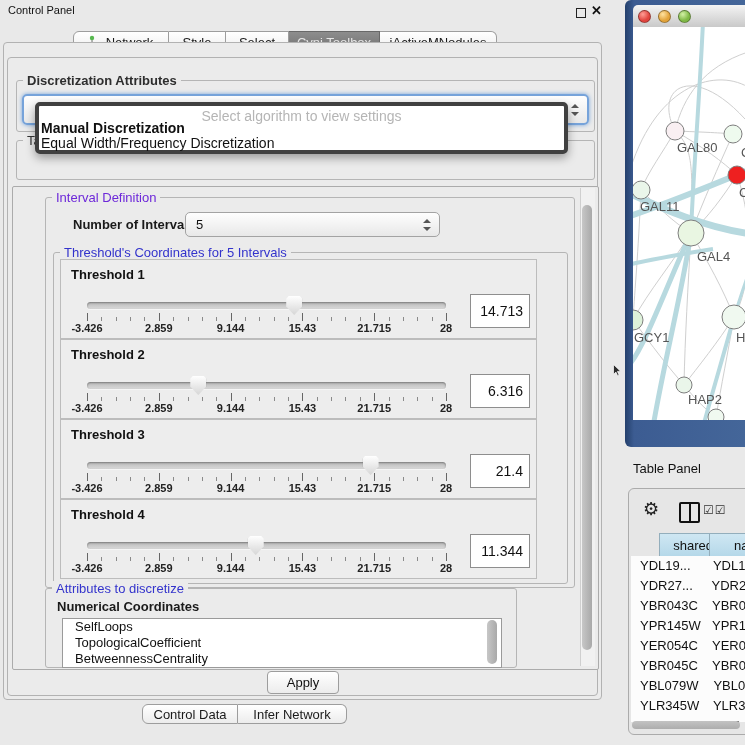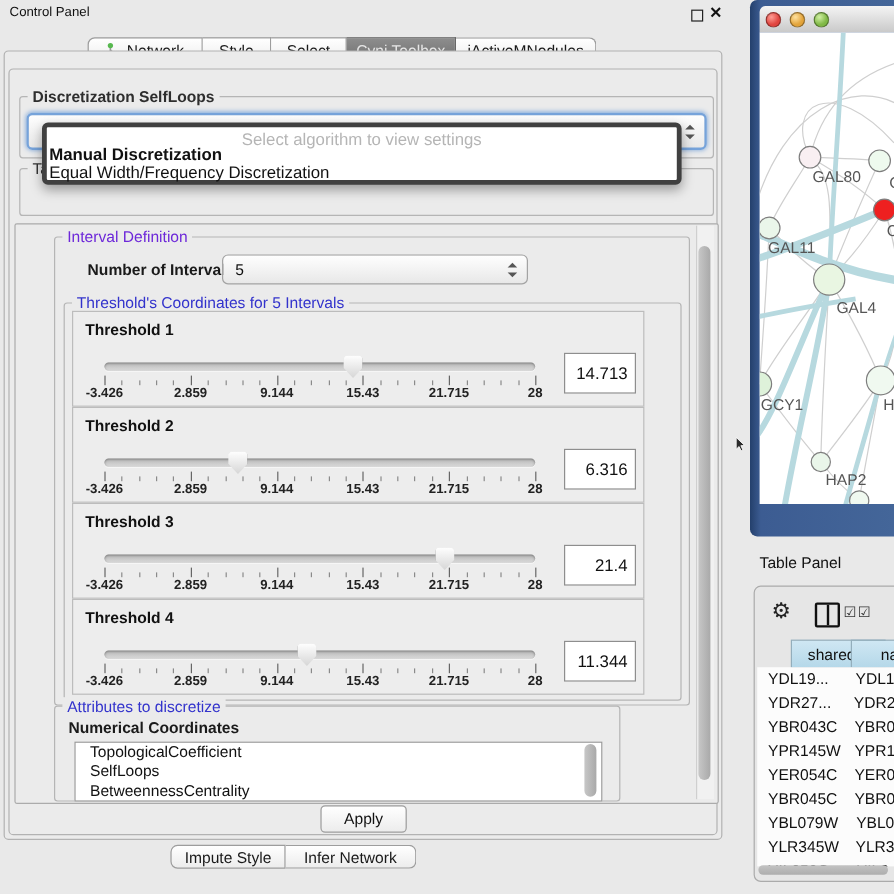--- a/index.html
+++ b/index.html
@@ -133,21 +133,21 @@
       </div>
     <div class="seg" style="width:96px;">
         <span>jActiveMNodules</span>
       </div>
   </div>
 
   <div class="abs panel" style="left:3px;top:42px;width:597px;height:656px;"></div>
   <div class="abs panel" style="left:7px;top:57px;width:589px;height:637px;background:#ebebeb;"></div>
 
   <div class="abs group" style="left:16px;top:80px;width:577px;height:50px;">
-    <span class="group-title g-dark">Discretization SelfLoops</span>
+    <span class="group-title g-dark">Discretization Attributes</span>
   </div>
 
   <div class="abs focus-combo">
     <span class="stepper"></span>
   </div>
 
   <div class="abs popup">
     <span class="hint">Select algorithm to view settings</span>
     <span class="opt first">Manual Discretization</span>
     <span class="opt">Equal Width/Frequency Discretization</span>
@@ -346,31 +346,31 @@
         <span style="left: 100%;">28</span>
       </div>
     <div class="t-value">11.344</div>
   </div>
 
   <div class="abs group" style="left:45px;top:588px;width:470px;height:78px;">
     <span class="group-title g-blue">Attributes to discretize</span>
   </div>
   <div class="abs" style="left:57px;top:599px;font-size:13px;font-weight:bold;">Numerical Coordinates</div>
   <div class="attr-list abs" style="position:absolute;">
+      <div class="attr-item">SelfLoops</div>
       <div class="attr-item">TopologicalCoefficient</div>
-      <div class="attr-item">SelfLoops</div>
       <div class="attr-item">BetweennessCentrality</div>
     </div>
   <div class="abs vscroll-thumb" style="left:487px;top:620px;width:10px;height:44px;"></div>
 
   <div class="button" style="left:267px;top:671px;width:70px;height:21px;">Apply</div>
 
   <div class="abs seg-bar" style="left:142px;top:704px;height:20px;">
     <div class="seg" style="width:74px;">
-        <span>Impute Style</span>
+        <span>Control Data</span>
       </div>
     <div class="seg" style="width:88px;">
         <span>Infer Network</span>
       </div>
   </div>
 
   <svg class="abs cursor" width="10" height="13" viewBox="0 0 10 13">
     <path d="M0.5,0.5 L7.5,7.2 L4.4,7.4 L6.1,11 L4.6,11.7 L2.9,8.1 L0.5,10.4 Z" fill="#2b2b2b" stroke="#ffffff" stroke-width="0.7"></path>
   </svg>
 

